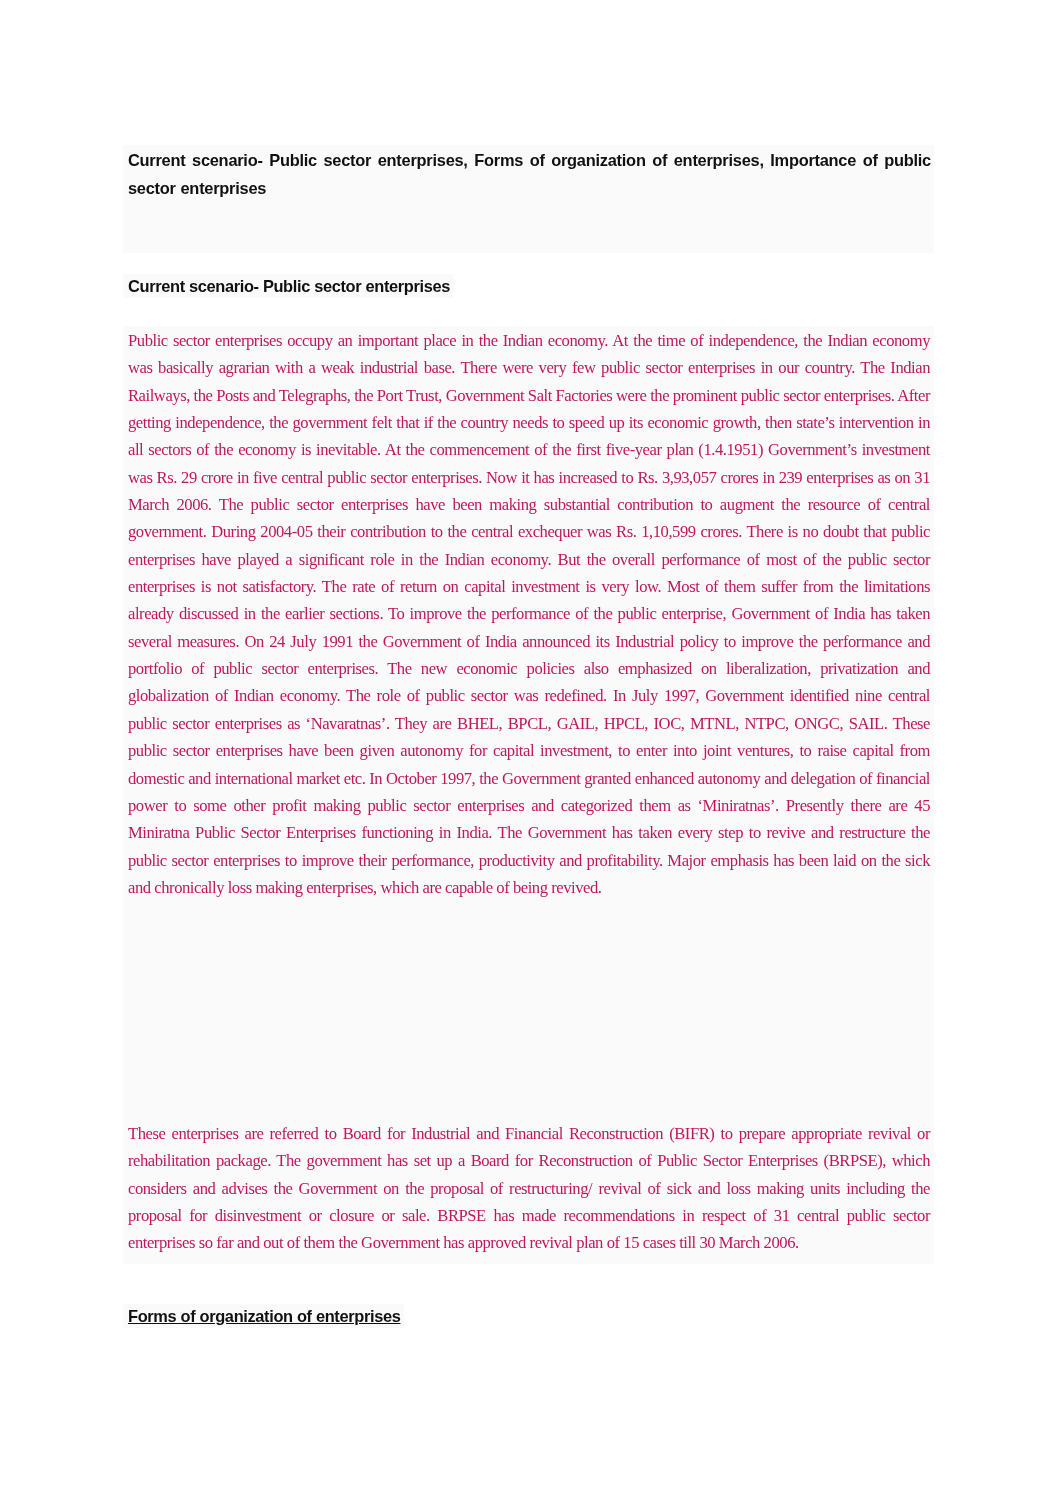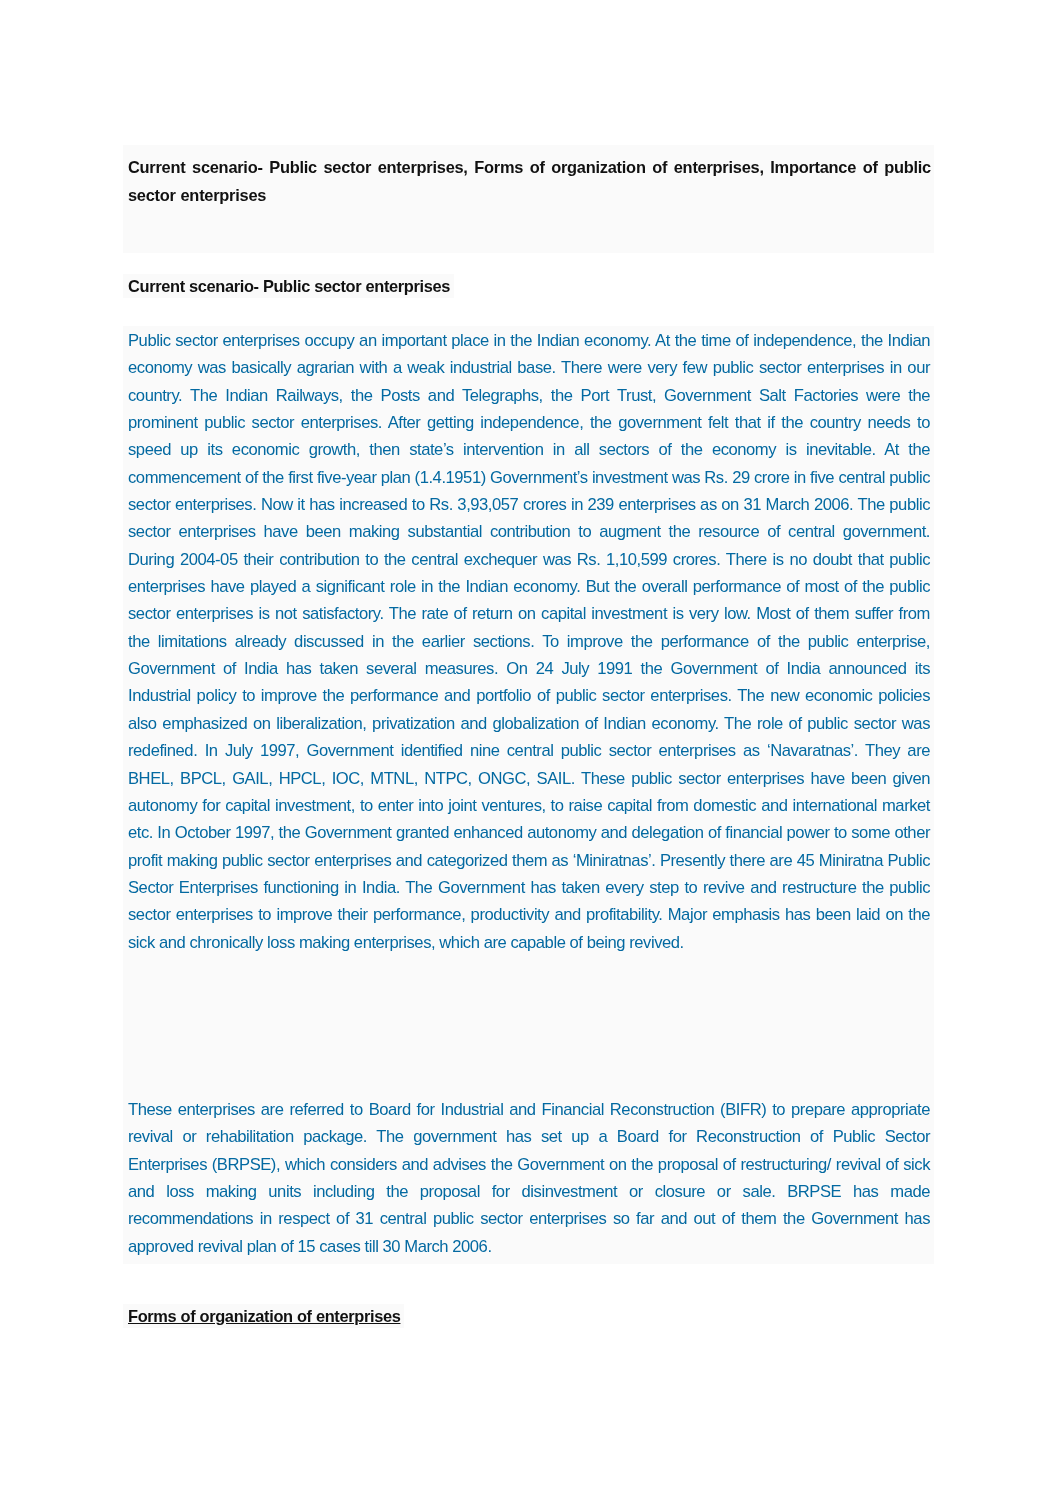--- a/index.html
+++ b/index.html
@@ -28,21 +28,21 @@
     .title-block {
       position: absolute;
       left: 123px;
       top: 145px;
       width: 811px;
       height: 108px;
     }
     .title-text {
       position: absolute;
       left: 5px;
-      top: 9px;
+      top: 2px;
       width: 803px;
       font-weight: bold;
       font-size: 16.4px;
       line-height: 27.5px;
       text-align: justify;
       letter-spacing: -0.25px;
       word-spacing: 0.5px;
       margin: 0;
     }
     .heading {
@@ -73,24 +73,25 @@
     }
     .para {
       position: absolute;
       left: 5px;
       width: 802px;
       margin: 0;
       font-size: 16.6px;
       line-height: 27.35px;
       text-align: justify;
       letter-spacing: -0.45px;
-      color: #0369a1;
+      color: #be185d;
+      font-family: Liberation Serif, serif;
     }
     .para-1 { top: 1px; }
-    .para-2 { top: 770px; }
+    .para-2 { top: 794px; }
   </style>
 </head>
 <body>
 
 <div class="page">
 
   <div class="title-block shade">
     <p class="title-text">Current scenario- Public sector enterprises, Forms of organization of enterprises, Importance of public sector enterprises</p>
   </div>
 

